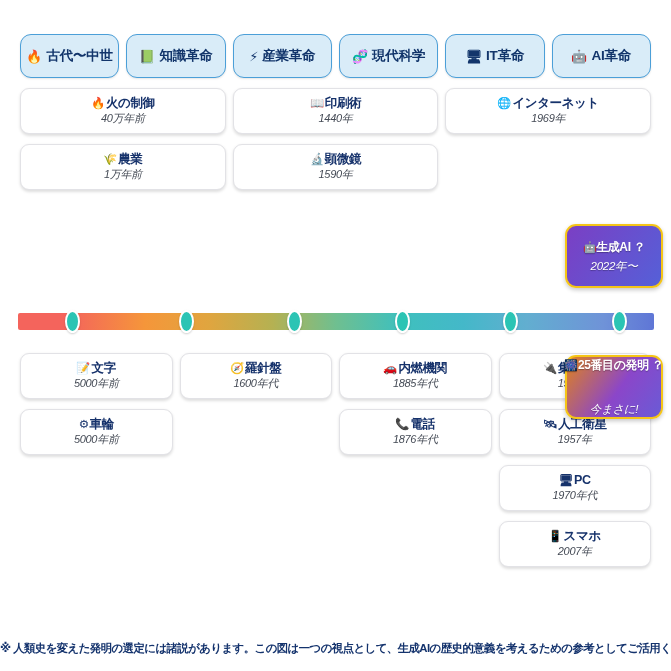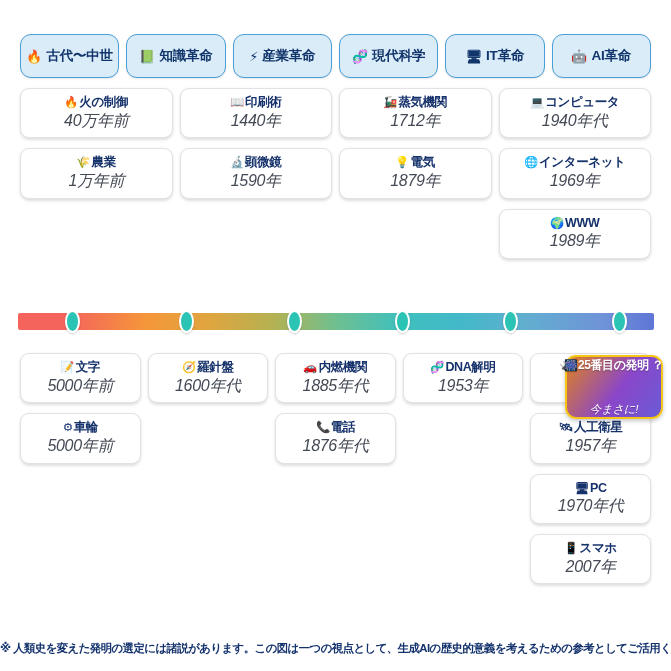--- a/index.html
+++ b/index.html
@@ -96,21 +96,21 @@
     letter-spacing: -0.4px;
     line-height: 1.1;
     white-space: nowrap;
   }
   .card-icon {
     font-size: 11.5px;
     margin-right: 1px;
   }
   .card-date {
     color: #444a55;
-    font-size: 16px;
+    font-size: 11px;
     font-style: italic;
     line-height: 1.1;
     letter-spacing: -0.3px;
     white-space: nowrap;
   }
 
   
   .highlight-card {
     position: absolute;
     width: 98px;
@@ -257,40 +257,22 @@
           <div class="card-title"><span class="card-icon">📖</span><span>印刷術</span></div>
           <div class="card-date">1440年</div>
         </div>
         <div class="card">
           <div class="card-title"><span class="card-icon">🔬</span><span>顕微鏡</span></div>
           <div class="card-date">1590年</div>
         </div>
       </div>
       <div class="col">
         <div class="card">
-          <div class="card-title"><span class="card-icon">🚂</span><span>蒸気機関</span></div>
-          <div class="card-date">1712年</div>
-        </div>
-        <div class="card">
-          <div class="card-title"><span class="card-icon">💡</span><span>電気</span></div>
-          <div class="card-date">1879年</div>
-        </div>
-      </div>
-      <div class="col">
-        <div class="card">
-          <div class="card-title"><span class="card-icon">💻</span><span>コンピュータ</span></div>
-          <div class="card-date">1940年代</div>
-        </div>
-        <div class="card">
           <div class="card-title"><span class="card-icon">🌐</span><span>インターネット</span></div>
           <div class="card-date">1969年</div>
-        </div>
-        <div class="card">
-          <div class="card-title"><span class="card-icon">🌍</span><span>WWW</span></div>
-          <div class="card-date">1989年</div>
         </div>
       </div>
     </div>
 
   <div id="timeline">
     <div id="timeline-bar"></div>
   <div class="tl-node" style="left: 8.5%; background: rgb(43, 196, 180);"></div>
       <div class="tl-node" style="left: 26.5%; background: rgb(43, 196, 180);"></div>
       <div class="tl-node" style="left: 43.5%; background: rgb(43, 196, 180);"></div>
       <div class="tl-node" style="left: 60.5%; background: rgb(43, 196, 180);"></div>
@@ -320,44 +302,44 @@
           <div class="card-title"><span class="card-icon">🚗</span><span>内燃機関</span></div>
           <div class="card-date">1885年代</div>
         </div>
         <div class="card">
           <div class="card-title"><span class="card-icon">📞</span><span>電話</span></div>
           <div class="card-date">1876年代</div>
         </div>
       </div>
       <div class="col">
         <div class="card">
-          <div class="card-title"><span class="card-icon">🧬</span><span>DNA解明</span></div>
-          <div class="card-date">1953年</div>
-        </div>
-      </div>
-      <div class="col">
-        <div class="card">
           <div class="card-title"><span class="card-icon">🔌</span><span>集積回路</span></div>
           <div class="card-date">1958年</div>
         </div>
         <div class="card">
           <div class="card-title"><span class="card-icon">🛰</span><span>人工衛星</span></div>
           <div class="card-date">1957年</div>
         </div>
         <div class="card">
           <div class="card-title"><span class="card-icon">🖥</span><span>PC</span></div>
           <div class="card-date">1970年代</div>
         </div>
         <div class="card">
           <div class="card-title"><span class="card-icon">📱</span><span>スマホ</span></div>
           <div class="card-date">2007年</div>
         </div>
       </div>
     </div>
 
+  <div class="highlight-card" id="highlight-ai" style="background: linear-gradient(125deg, rgb(123, 63, 196) 0%, rgb(85, 96, 216) 100%); border-color: rgb(245, 197, 23);">
+    <div class="hl-title">
+      <span class="hl-icon">🤖</span><span>生成AI ？</span>
+    </div>
+    <div class="hl-sub">2022年〜</div>
+  </div>
 
   <div class="highlight-card" id="highlight-next" style="background: linear-gradient(125deg, rgb(224, 131, 28) 0%, rgb(139, 70, 201) 55%, rgb(106, 91, 214) 100%); border-color: rgb(245, 197, 23);">
     <div class="hl-title">
       <span class="hl-icon">🎆</span><span>25番目の発明 ？</span>
     </div>
     <div class="hl-sub">今まさに!</div>
   </div>
 
   <div id="footer-note">※ 人類史を変えた発明の選定には諸説があります。この図は一つの視点として、生成AIの歴史的意義を考えるための参考としてご活用ください。</div>
 

